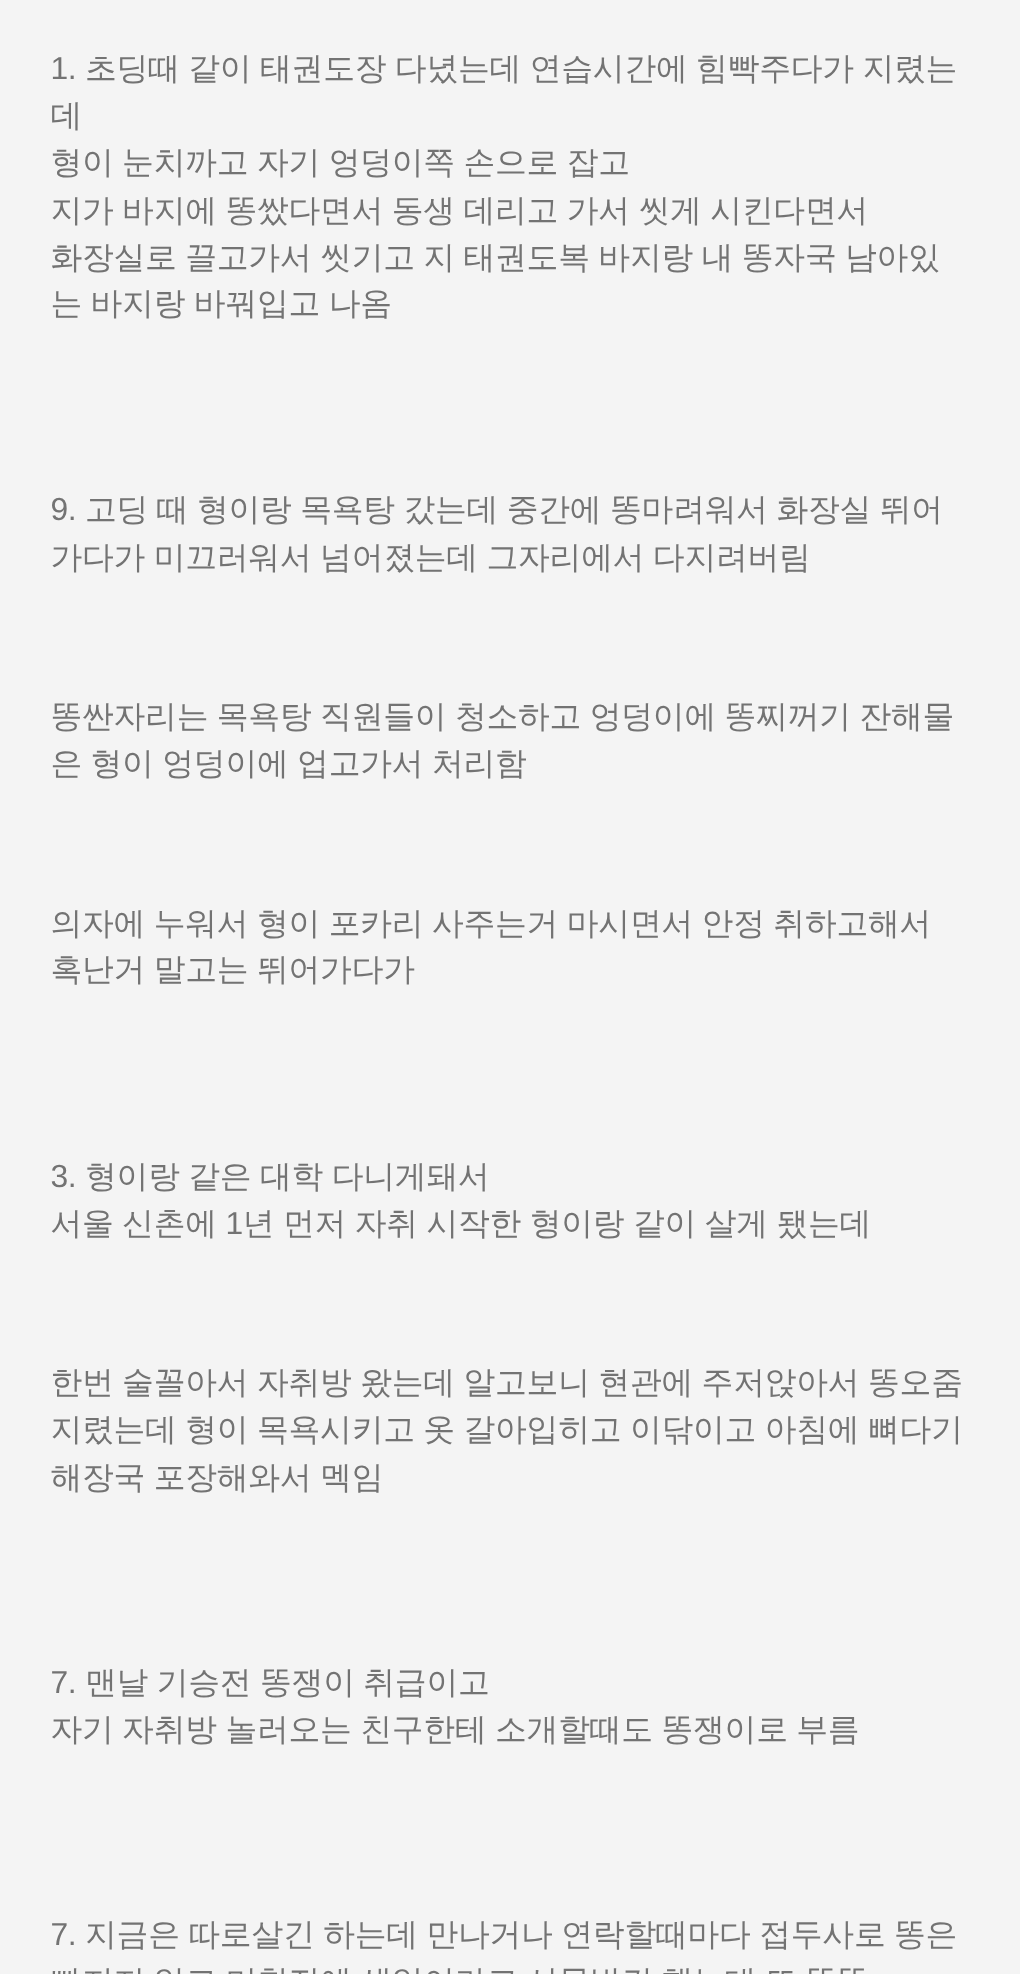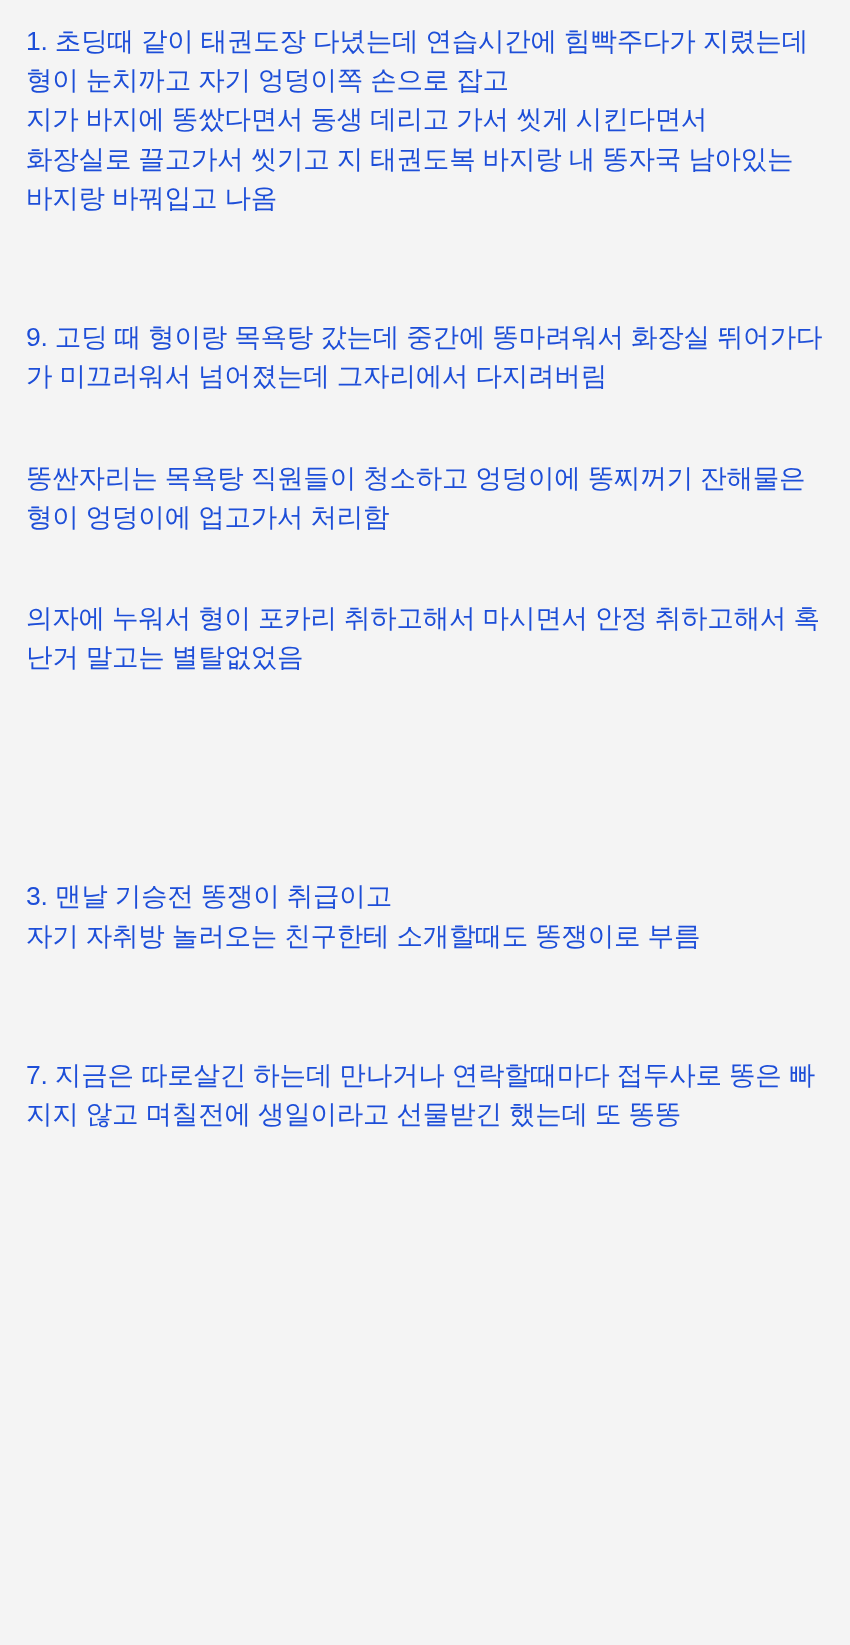--- a/index.html
+++ b/index.html
@@ -23,22 +23,22 @@
   }
   .block {
     margin: 0;
   }
   .para {
     font-size: 26.5px;
     line-height: 1.48;
     letter-spacing: -0.2px;
     white-space: pre-wrap;
     word-break: break-all;
-    margin: 0;
-    color: #1d4ed8;
+    margin: 16px;
+    color: #737373;
   }
   .gap-md { height: 62px; }
   .gap-lg { height: 100px; }
 </style>
 </head>
 <body style="background: rgb(244, 244, 244);">
 
 <div class="page" style="background: rgb(244, 244, 244); color: rgb(23, 23, 23);">
 
   <div class="block">
@@ -48,30 +48,36 @@
 화장실로 끌고가서 씻기고 지 태권도복 바지랑 내 똥자국 남아있는 바지랑 바꿔입고 나옴</p>
   </div>
 
   <div class="gap-lg"></div>
 
   <div class="block">
     <p class="para">9. 고딩 때 형이랑 목욕탕 갔는데 중간에 똥마려워서 화장실 뛰어가다가 미끄러워서 넘어졌는데 그자리에서 다지려버림</p>
     <div class="gap-md"></div>
     <p class="para">똥싼자리는 목욕탕 직원들이 청소하고 엉덩이에 똥찌꺼기 잔해물은 형이 엉덩이에 업고가서 처리함</p>
     <div class="gap-md"></div>
-    <p class="para">의자에 누워서 형이 포카리 취하고해서 마시면서 안정 취하고해서 혹난거 말고는 별탈없었음</p>
+    <p class="para">의자에 누워서 형이 포카리 사주는거 마시면서 안정 취하고해서 혹난거 말고는 뛰어가다가</p>
   </div>
 
   <div class="gap-lg"></div>
 
+  <div class="block">
+    <p class="para">3. 형이랑 같은 대학 다니게돼서
+서울 신촌에 1년 먼저 자취 시작한 형이랑 같이 살게 됐는데</p>
+    <div class="gap-md"></div>
+    <p class="para">한번 술꼴아서 자취방 왔는데 알고보니 현관에 주저앉아서 똥오줌 지렸는데 형이 목욕시키고 옷 갈아입히고 이닦이고 아침에 뼈다기해장국 포장해와서 멕임</p>
+  </div>
 
   <div class="gap-lg"></div>
 
   <div class="block">
-    <p class="para">3. 맨날 기승전 똥쟁이 취급이고
+    <p class="para">7. 맨날 기승전 똥쟁이 취급이고
 자기 자취방 놀러오는 친구한테 소개할때도 똥쟁이로 부름</p>
   </div>
 
   <div class="gap-lg"></div>
 
   <div class="block">
     <p class="para">7. 지금은 따로살긴 하는데 만나거나 연락할때마다 접두사로 똥은 빠지지 않고 며칠전에 생일이라고 선물받긴 했는데 또 똥똥</p>
   </div>
 
 </div>

